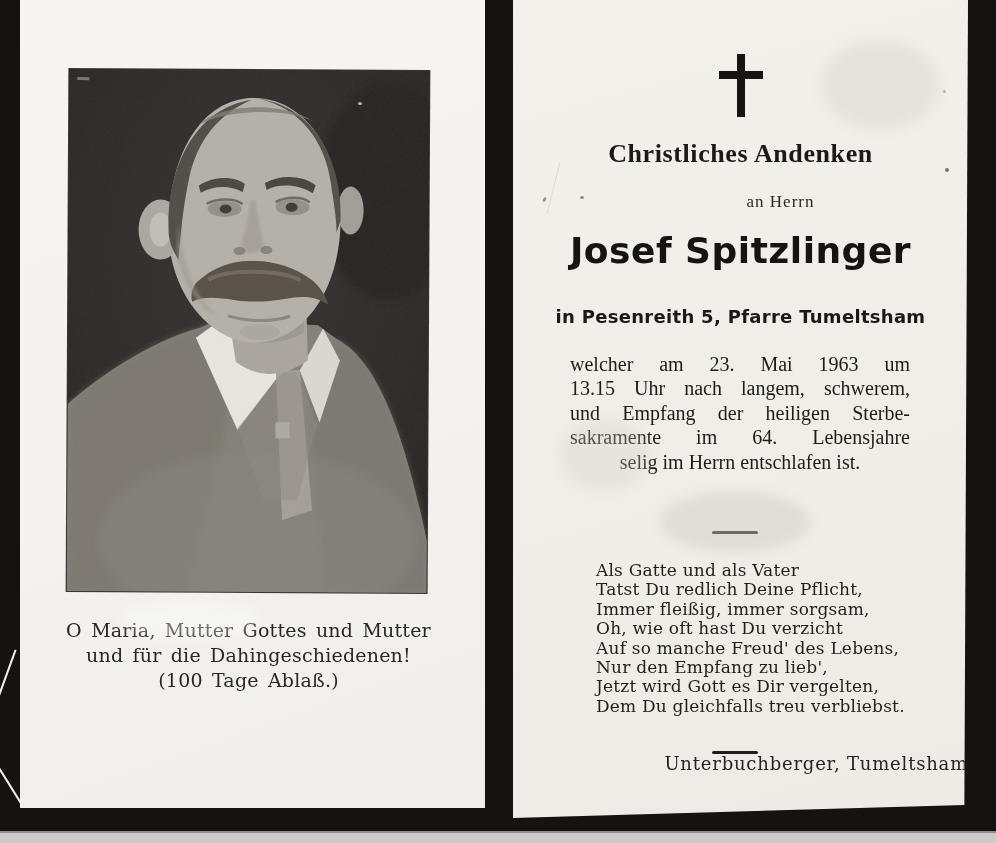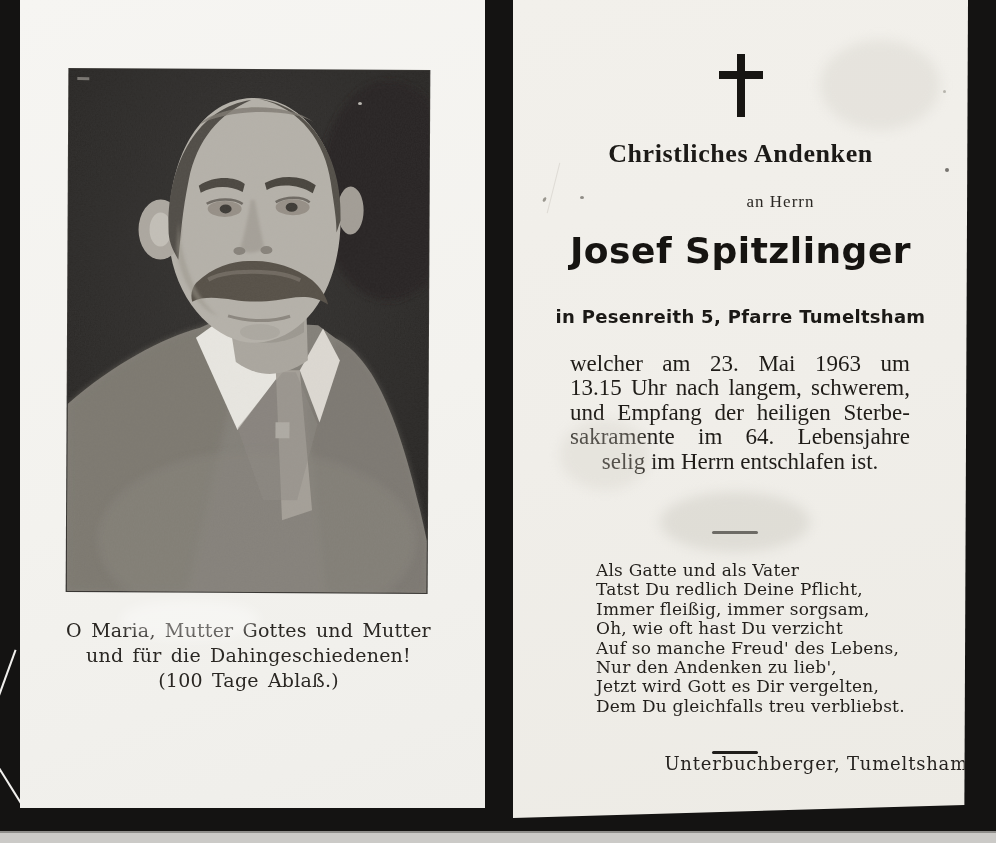--- a/index.html
+++ b/index.html
@@ -66,21 +66,21 @@
   }
   .rp-sub{
     position:absolute;left:0;width:100%;text-align:center;
     font-family:"DejaVu Sans", sans-serif;font-weight:bold;
     font-size:18px;letter-spacing:0.3px;color:#1b1916;
   }
   .rp-sub.l1{top:281px;}
   .rp-sub.l2{top:306px;}
   .obit{
     position:absolute;left:57px;top:352px;width:340px;
-    font-size:23px;line-height:24.4px;color:#1f1c18;
+    font-size:20px;line-height:24.4px;color:#1f1c18;
   }
   .obit .jl{text-align:justify;text-align-last:justify;}
   .obit .cl{text-align:center;text-align-last:center;}
   .divider{
     position:absolute;height:3px;background:#201e1b;border-radius:2px;
   }
   .div1{left:199px;top:531px;width:46px;}
   .div2{left:199px;top:751px;width:46px;}
   .poem{
     position:absolute;left:83px;top:561px;width:330px;
@@ -224,21 +224,21 @@
     </div>
 
     <div class="divider div1"></div>
 
     <div class="poem">
       <div>Als Gatte und als Vater</div>
       <div>Tatst Du redlich Deine Pflicht,</div>
       <div>Immer fleißig, immer sorgsam,</div>
       <div>Oh, wie oft hast Du verzicht</div>
       <div>Auf so manche Freud' des Lebens,</div>
-      <div>Nur den Andenken zu lieb',</div>
+      <div>Nur den Empfang zu lieb',</div>
       <div>Jetzt wird Gott es Dir vergelten,</div>
       <div>Dem Du gleichfalls treu verbliebst.</div>
     </div>
 
     <div class="divider div2"></div>
 
     <div class="rp-printer">Unterbuchberger, Tumeltsham</div>
   </div>
 
   <div class="crease c1"></div>

